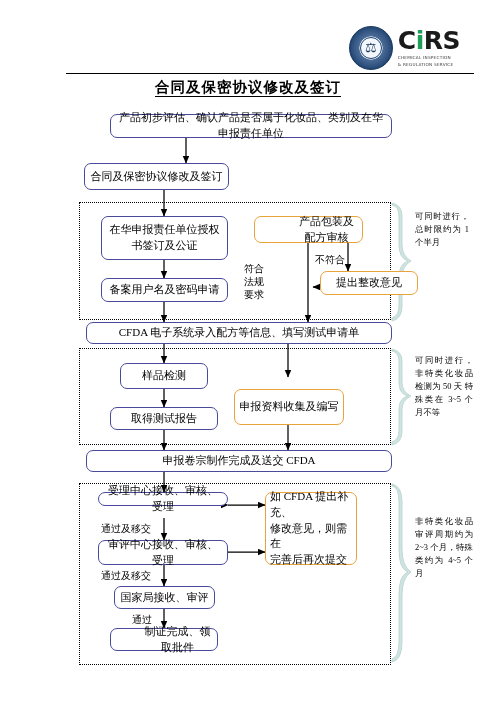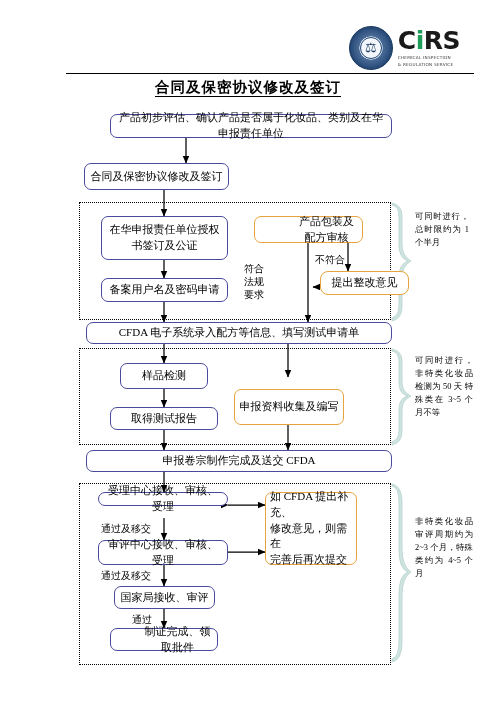--- a/index.html
+++ b/index.html
@@ -131,21 +131,21 @@
 
   <div class="node blue" style="left:84px;top:163px;width:145px;height:27px;">合同及保密协议修改及签订</div>
 
   <div class="node blue" style="left:101px;top:216px;width:127px;height:44px;">在华申报责任单位授权
 书签订及公证</div>
 
   <div class="node blue" style="left:101px;top:278px;width:127px;height:24px;">备案用户名及密码申请</div>
 
   <div class="node orange" style="left:254px;top:216px;width:109px;height:27px;padding-left:40px;">产品包装及配方审核</div>
 
-  <div class="node orange" style="left:320px;top:271px;width:89px;height:24px;border-radius:8px;">提出整改意见</div>
+  <div class="node orange" style="left:320px;top:271px;width:98px;height:24px;">提出整改意见</div>
 
   <div class="node blue" style="left:86px;top:322px;width:306px;height:22px;">CFDA 电子系统录入配方等信息、填写测试申请单</div>
 
   <div class="node blue" style="left:120px;top:363px;width:88px;height:26px;">样品检测</div>
 
   <div class="node blue" style="left:110px;top:407px;width:108px;height:23px;">取得测试报告</div>
 
   <div class="node orange" style="left:234px;top:377px;width:110px;height:36px;margin-top:12px;">申报资料收集及编写</div>
 
   <div class="node blue" style="left:86px;top:450px;width:306px;height:22px;">申报卷宗制作完成及送交 CFDA</div>

